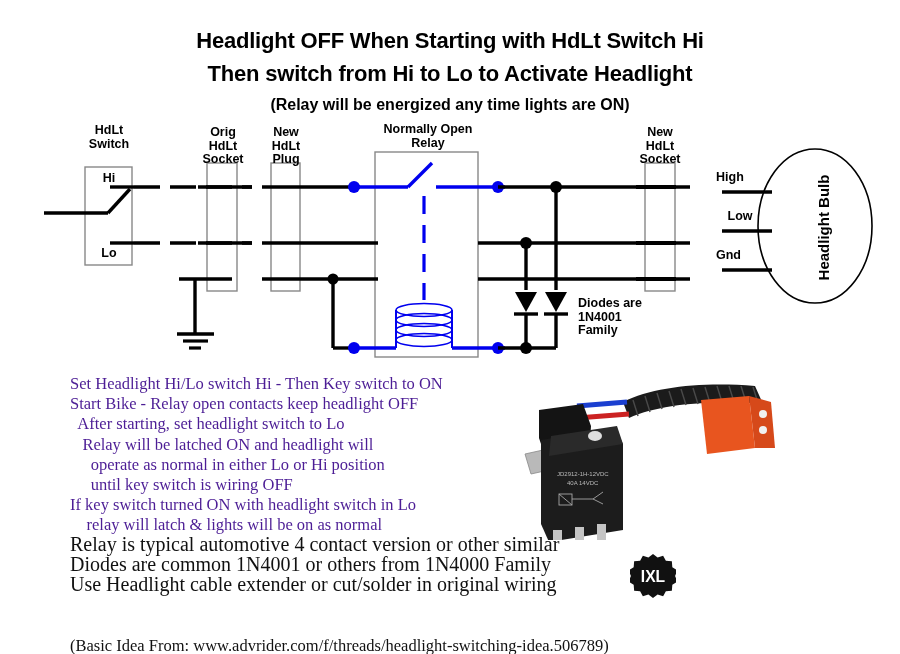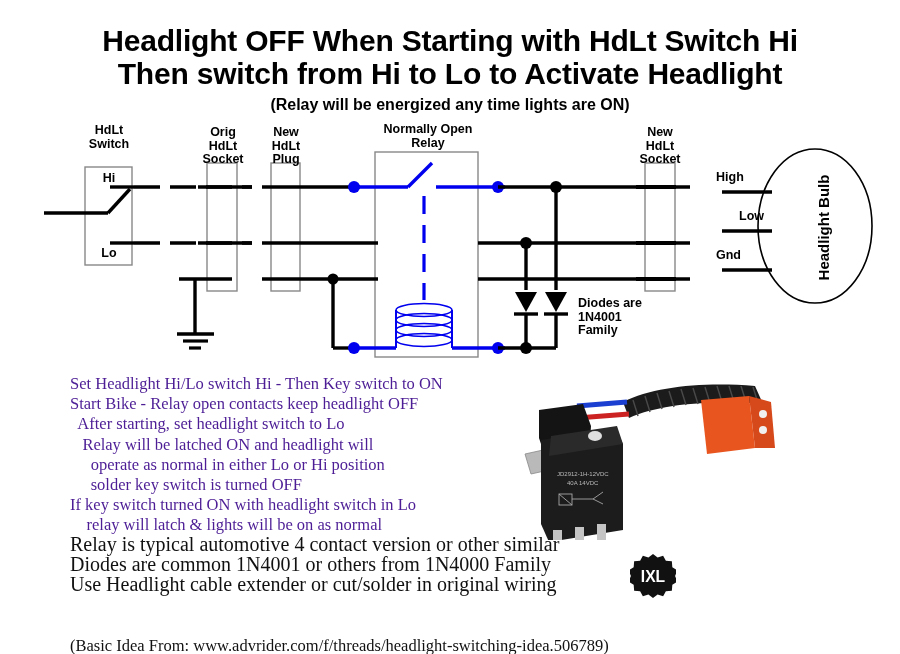--- a/index.html
+++ b/index.html
@@ -2,21 +2,21 @@
 <html><head>
 <meta charset="utf-8">
 <style>
   html,body{margin:0;padding:0;background:#ffffff;}
   body{width:900px;height:654px;position:relative;overflow:hidden;
        font-family:"Liberation Sans",sans-serif;color:#000;}
   #stage{position:absolute;left:0;top:0;width:900px;height:654px;}
 
   .title-block{position:absolute;left:0;top:24px;width:900px;text-align:center;}
   .t1,.t2{font-family:"Liberation Sans",sans-serif;font-weight:bold;
-          font-size:30px;line-height:33px;letter-spacing:-0.2px;}
+          font-size:22px;line-height:33px;letter-spacing:-0.2px;}
   .t3{font-family:"Liberation Sans",sans-serif;font-weight:bold;
       font-size:16px;line-height:22px;margin-top:4px;}
 
   svg.diagram{position:absolute;left:0;top:0;width:900px;height:654px;
               pointer-events:none;}
 
   .lbl{position:absolute;font-family:"Liberation Sans",sans-serif;
        font-weight:bold;font-size:12.5px;line-height:13.5px;text-align:center;
        color:#000;white-space:pre;}
 
@@ -150,32 +150,32 @@
 
   <div class="lbl" style="left:252px;top:126px;width:68px;">New<br>HdLt<br>Plug</div>
 
   <div class="lbl" style="left:369px;top:123px;width:118px;">Normally Open<br>Relay</div>
 
   <div class="lbl" style="left:626px;top:126px;width:68px;">New<br>HdLt<br>Socket</div>
 
   <div class="lbl" style="left:578px;top:297px;width:106px;text-align:left;">Diodes are<br>1N4001<br>Family</div>
 
   <div class="lbl" style="left:716px;top:171px;width:48px;text-align:left;">High</div>
-  <div class="lbl" style="left:716px;top:210px;width:48px;text-align:right;">Low</div>
+  <div class="lbl" style="left:716px;top:210px;width:48px;text-align:center;">Low</div>
   <div class="lbl" style="left:716px;top:249px;width:48px;text-align:left;">Gnd</div>
 
   <div class="bulbtext" style="left:748px;top:219px;width:150px;text-align:center;">Headlight Bulb</div>
 
   <div class="proc">
     <div>Set Headlight Hi/Lo switch Hi - Then Key switch to ON</div>
     <div>Start Bike - Relay open contacts keep headlight OFF</div>
     <div>  After starting, set headlight switch to Lo</div>
     <div>   Relay will be latched ON and headlight will</div>
     <div>     operate as normal in either Lo or Hi position</div>
-    <div>     solder key switch is turned OFF</div>
+    <div>     until key switch is wiring OFF</div>
     <div>If key switch turned ON with headlight switch in Lo</div>
     <div>    relay will latch &amp; lights will be on as normal</div>
   </div>
 
   <div class="notes">
     <div>Relay is typical automotive 4 contact version or other similar</div>
     <div>Diodes are common 1N4001 or others from 1N4000 Family</div>
     <div>Use Headlight cable extender or cut/solder in original wiring</div>
   </div>
 

